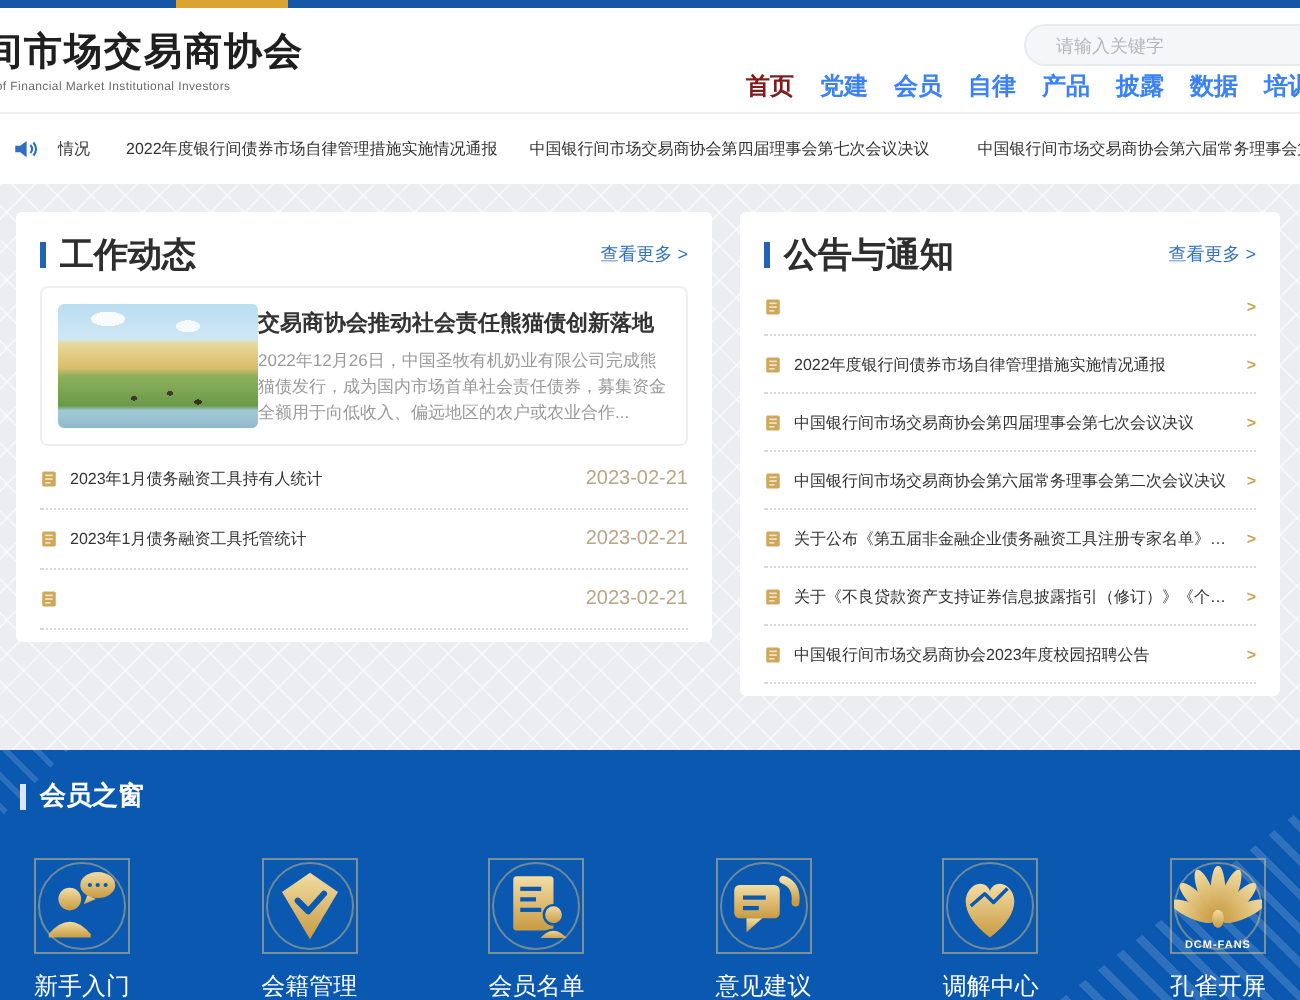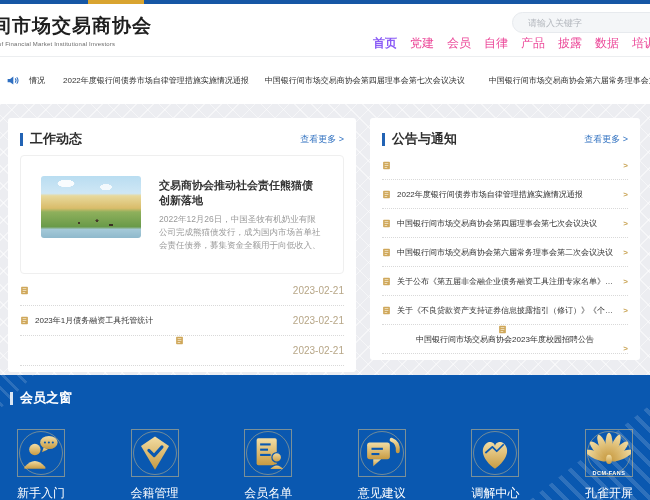--- a/index.html
+++ b/index.html
@@ -12,65 +12,65 @@
   .topbar-gold { position:absolute; left:88px; top:0; width:56px; height:4px; background:#d9a430; }
 
   
   header { height:52px; background:#fff; position:relative; overflow:hidden; }
   .logo { position:absolute; left:0; top:9px; cursor:pointer; }
   .logo-cn { font-size:19px; font-weight:bold; color:#1f1f1f; white-space:nowrap; margin-left:-88px; letter-spacing:1px; }
   .logo-en { font-size:6px; color:#6b6b6b; white-space:nowrap; margin-left:-62px; margin-top:2px; letter-spacing:.2px; }
   .search { position:absolute; top:8px; left:512px; width:150px; height:21px; border:1px solid #e7eaee; background:#f4f6f8; border-radius:11px; font-size:9px; color:#555; padding:0 10px 0 15px; outline:none; font-family:inherit; }
   .search::placeholder { color:#b3b7bd; }
   nav { position:absolute; left:373px; top:31px; display:flex; gap:13px; white-space:nowrap; }
-  .nav-item { font-size:12px; color:#ec4899; cursor:pointer; padding-bottom:5px; }
-  .nav-item.active { color:#8b5cf6; font-weight:bold; border-bottom:2px solid #d9a430; }
-
-  
-  .ticker { height:48px; background:#fff; border-top:1px solid #eceef0; display:flex; align-items:center; padding:14px 4px; white-space:nowrap; overflow:hidden; }
+  .nav-item { font-size:12px; color:#3b82f6; cursor:pointer; padding-bottom:5px;font-weight:bold; }
+  .nav-item.active { color:#7f1d1d; font-weight:bold; border-bottom:2px solid #d9a430; }
+
+  
+  .ticker { height:36px; background:#fff; border-top:1px solid #eceef0; display:flex; align-items:center; padding:14px 4px; white-space:nowrap; overflow:hidden; }
   .speaker { flex:0 0 auto; margin:0 6px 0 2px; display:flex; }
   .tick-partial { width:20px; overflow:hidden; display:flex; justify-content:flex-end; flex:0 0 auto; font-size:8px; color:#333; }
   .tick-item { font-size:8px; color:#333; cursor:pointer; flex:0 0 auto; }
   .tick-item:nth-of-type(1){ margin-left:18px; }
   .t-gap1{ margin-left:18px; } .t-gap2{ margin-left:16px; } .t-gap3{ margin-left:24px; }
 
   
   .main { display:flex; gap:14px; padding:14px 8px 0; align-items:flex-start;
     background-color:#ecedf1;
     background-image:
       repeating-linear-gradient(45deg, rgba(255,255,255,.5) 0 1px, transparent 1px 12px),
       repeating-linear-gradient(135deg, rgba(255,255,255,.5) 0 1px, transparent 1px 12px);
     height:283px; }
   .card { background:#fff; border-radius:3px; padding:9px 12px 6px; }
   .card-left { width:348px; }
   .card-right { width:270px; }
   .sec-head { display:flex; align-items:center; height:24px; }
   .sec-bar { width:3px; height:13px; background:#2263b4; margin-right:7px; }
-  .sec-title { font-size:13px; font-weight:bold; color:#2e2e2e; }
+  .sec-title { font-size:17px; font-weight:bold; color:#2e2e2e; }
   .more { margin-left:auto; font-size:9px; color:#3474c2; cursor:pointer; }
 
   
-  .featured { display:flex; gap:18px; border:1px solid #efefef; border-radius:4px; padding:20px; margin:4px 0 2px; cursor:pointer; }
+  .featured { display:flex; gap:0; border:1px solid #efefef; border-radius:4px; padding:8px; margin:4px 0 2px; cursor:pointer; }
   .feat-img { width:100px; height:62px; flex:0 0 auto; border-radius:3px;
     background-image:
       radial-gradient(14px 6px at 25% 12%, rgba(255,255,255,.9) 60%, transparent 61%),
       radial-gradient(10px 5px at 65% 18%, rgba(255,255,255,.8) 60%, transparent 61%),
       radial-gradient(2.5px 2px at 38% 76%, #45382a 60%, transparent 61%),
       radial-gradient(2.5px 2px at 56% 72%, #45382a 60%, transparent 61%),
       radial-gradient(3px 2.2px at 70% 79%, #3a3024 60%, transparent 61%),
       linear-gradient(#b9ddf1 0%, #cfe7f5 28%, #e8d99c 32%, #d9bc6a 52%, #8fb05c 58%, #699a49 82%, #a4c9d8 86%, #8fb9cc 100%);
   }
   .feat-title { font-size:11px; font-weight:bold; color:#333; margin:2px 0 5px; }
   .feat-desc { font-size:8.5px; color:#9a9a9a; line-height:1.55; height:40px; overflow:hidden; }
 
   
   .rows-left .row { height:30px; }
   .rows-right .row { height:29px; }
   .row { display:flex; align-items:center; border-bottom:1px dotted #d9d9d9; cursor:pointer; }
-  .row:last-child { border-bottom:1px dotted #d9d9d9;flex-direction:column; }
+  .row:last-child { border-bottom:1px dotted #d9d9d9; }
   .doc-ic { flex:0 0 auto; margin-right:6px; display:flex; }
   .row-text { font-size:8px; color:#333; white-space:nowrap; overflow:hidden; text-overflow:ellipsis; }
   .row-date { margin-left:auto; font-size:10px; color:#b7a687; flex:0 0 auto; padding-left:8px; }
   .row-chev { margin-left:auto; font-size:8px; color:#c9a455; font-weight:bold; flex:0 0 auto; padding-left:6px; }
 
   
   .members { position:absolute; left:0; top:375px; width:650px; height:125px; background:#0a58b0; overflow:hidden; }
   .members::before { content:""; position:absolute; left:-6px; top:-6px; width:46px; height:46px;
     background:repeating-linear-gradient(45deg, rgba(255,255,255,.14) 0 3px, transparent 3px 11px);
     clip-path:polygon(0 0,100% 0,0 100%); }
@@ -159,20 +159,21 @@
       <div class="rows-left">
         <div class="row">
           <span class="doc-ic">
               <svg viewBox="0 0 12 12" width="9" height="9">
                 <rect x="1.5" y="1" width="9" height="10" rx="1" fill="#cfa75a"></rect>
                 <rect x="3.5" y="3" width="5" height="1.1" fill="#f3e6c8"></rect>
                 <rect x="3.5" y="5.5" width="5" height="1.1" fill="#f3e6c8"></rect>
                 <rect x="3.5" y="8" width="3.5" height="1.1" fill="#f3e6c8"></rect>
               </svg>
             </span>
+          <span class="row-text">2023年1月债务融资工具持有人统计</span>
           <span class="row-date">2023-02-21</span>
         </div>
         <div class="row">
           <span class="doc-ic">
               <svg viewBox="0 0 12 12" width="9" height="9">
                 <rect x="1.5" y="1" width="9" height="10" rx="1" fill="#cfa75a"></rect>
                 <rect x="3.5" y="3" width="5" height="1.1" fill="#f3e6c8"></rect>
                 <rect x="3.5" y="5.5" width="5" height="1.1" fill="#f3e6c8"></rect>
                 <rect x="3.5" y="8" width="3.5" height="1.1" fill="#f3e6c8"></rect>
               </svg>

